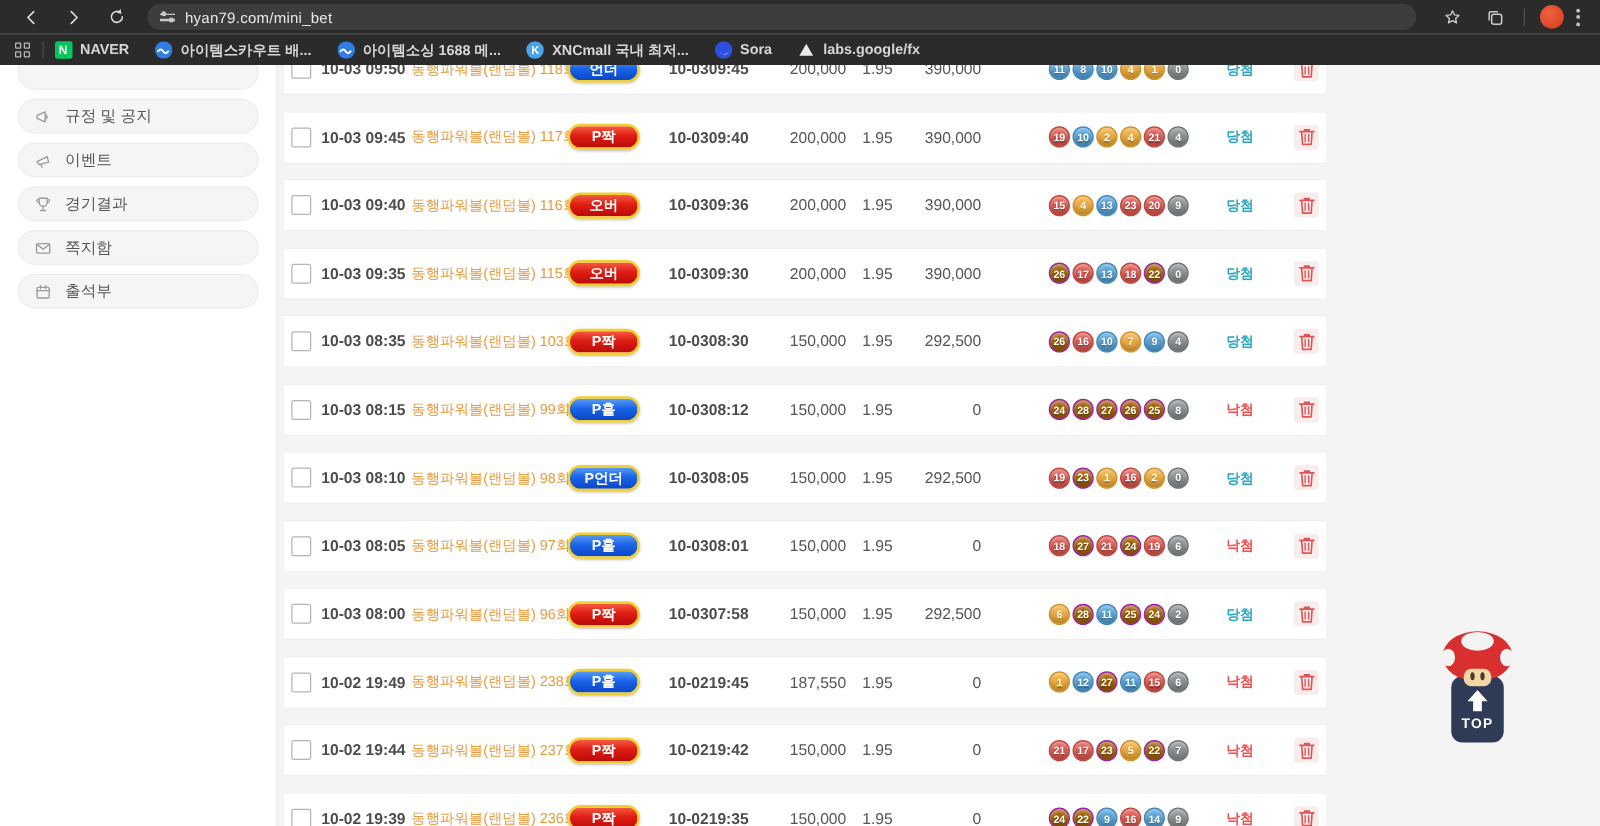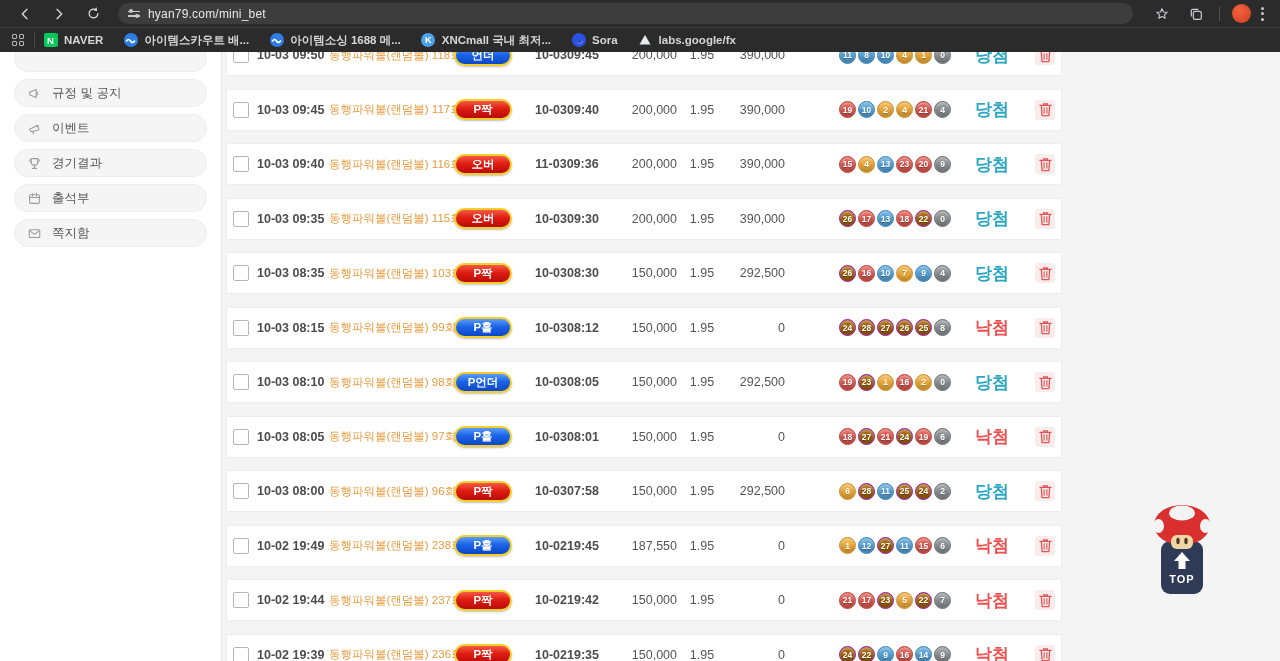--- a/index.html
+++ b/index.html
@@ -69,21 +69,21 @@
   .c-win  { width:58px; text-align:right; }
   .c-balls { width:118px; margin-left:54px; display:flex; align-items:center; gap:2px; }
   .ball { width:17px; height:17px; border-radius:50%; display:flex; align-items:center; justify-content:center;
           color:#fff; font-size:8.5px; font-weight:bold; text-shadow:0 1px 1px rgba(0,0,0,.3);
           box-shadow:inset 0 -3px 4px rgba(0,0,0,.25), inset 0 2px 3px rgba(255,255,255,.45); }
   .ball.red    { background:#dd5a52; border:1px solid #c4433c; }
   .ball.blue   { background:#58a4d8; border:1px solid #3d88bf; }
   .ball.yellow { background:#f0ad3c; border:1px solid #d19127; }
   .ball.green  { background:#a16207; border:1px solid #a21caf; }
   .ball.gray   { background:#8e9294; border:1px solid #6f7476; }
-  .c-status { width:70px; text-align:center; font-weight:bold; font-size:17px; }
+  .c-status { width:70px; text-align:center; font-weight:bold; font-size:11px; }
   .c-status.win  { color:#2aa6c3; }
   .c-status.lose { color:#ee4f4f; }
   .c-trash { width:36px; display:flex; justify-content:center; }
   .trash { width:20px; height:20px; background:#f9ecec; border-radius:3px; display:flex; align-items:center; justify-content:center; cursor:pointer; }
 
   
   .top-btn { position:absolute; left:1150px; top:501px; width:64px; height:95px; cursor:pointer; }
   .top-btn svg { display:block; }
   .top-label { position:absolute; left:0; top:72px; width:64px; text-align:center;
                color:#fff; font-size:11px; font-weight:bold; letter-spacing:1px; }
@@ -223,34 +223,34 @@
             <path d="M4 2 h8 v4 a4 4 0 0 1 -8 0 Z" stroke="#9b9b9b" stroke-width="1.3" fill="none"></path>
             <path d="M4 3.5 H1.8 a2.3 2.3 0 0 0 2.5 2.8 M12 3.5 h2.2 a2.3 2.3 0 0 1 -2.5 2.8" stroke="#9b9b9b" stroke-width="1.1" fill="none"></path>
             <path d="M8 10 v2.5 M5.5 14 h5" stroke="#9b9b9b" stroke-width="1.3" stroke-linecap="round"></path>
           </svg>
       </span>
       <span>경기결과</span>
     </div>
     <div class="side-item">
       <span class="sic">
         <svg width="13" height="13" viewBox="0 0 16 16">
-            <rect x="2" y="3.5" width="12" height="10.5" rx="1.5" stroke="#9b9b9b" stroke-width="1.3" fill="none"></rect>
-            <path d="M2 6.8 H14 M5.5 2 v3 M10.5 2 v3" stroke="#9b9b9b" stroke-width="1.3" stroke-linecap="round"></path>
+            <rect x="1.5" y="3.5" width="13" height="9.5" rx="1.2" stroke="#9b9b9b" stroke-width="1.3" fill="none"></rect>
+            <path d="M2 4.5 L8 9 L14 4.5" stroke="#9b9b9b" stroke-width="1.3" fill="none" stroke-linejoin="round"></path>
           </svg>
       </span>
-      <span>출석부</span>
+      <span>쪽지함</span>
     </div>
     <div class="side-item">
       <span class="sic">
         <svg width="13" height="13" viewBox="0 0 16 16">
-            <rect x="1.5" y="3.5" width="13" height="9.5" rx="1.2" stroke="#9b9b9b" stroke-width="1.3" fill="none"></rect>
-            <path d="M2 4.5 L8 9 L14 4.5" stroke="#9b9b9b" stroke-width="1.3" fill="none" stroke-linejoin="round"></path>
+            <rect x="2" y="3.5" width="12" height="10.5" rx="1.5" stroke="#9b9b9b" stroke-width="1.3" fill="none"></rect>
+            <path d="M2 6.8 H14 M5.5 2 v3 M10.5 2 v3" stroke="#9b9b9b" stroke-width="1.3" stroke-linecap="round"></path>
           </svg>
       </span>
-      <span>쪽지함</span>
+      <span>출석부</span>
     </div>
   </div>
 
   <div class="content">
     <div id="bet-rows">
         <div class="row first">
           <div class="c c-check">
             <span class="cb"></span>
           </div>
           <div class="c c-date">10-03 09:50</div>
@@ -315,21 +315,21 @@
         </div>
         <div class="row">
           <div class="c c-check">
             <span class="cb"></span>
           </div>
           <div class="c c-date">10-03 09:40</div>
           <div class="c c-game">동행파워볼(랜덤볼) 116회차</div>
           <div class="c c-badge">
             <span class="badge red">오버</span>
           </div>
-          <div class="c c-time">11-0309:36</div>
+          <div class="c c-time">10-0309:36</div>
           <div class="c c-bet">200,000</div>
           <div class="c c-odds">1.95</div>
           <div class="c c-win">390,000</div>
           <div class="c c-balls">
             <span class="ball red">15</span>
             <span class="ball yellow">4</span>
             <span class="ball blue">13</span>
             <span class="ball red">23</span>
             <span class="ball red">20</span>
             <span class="ball gray">9</span>

